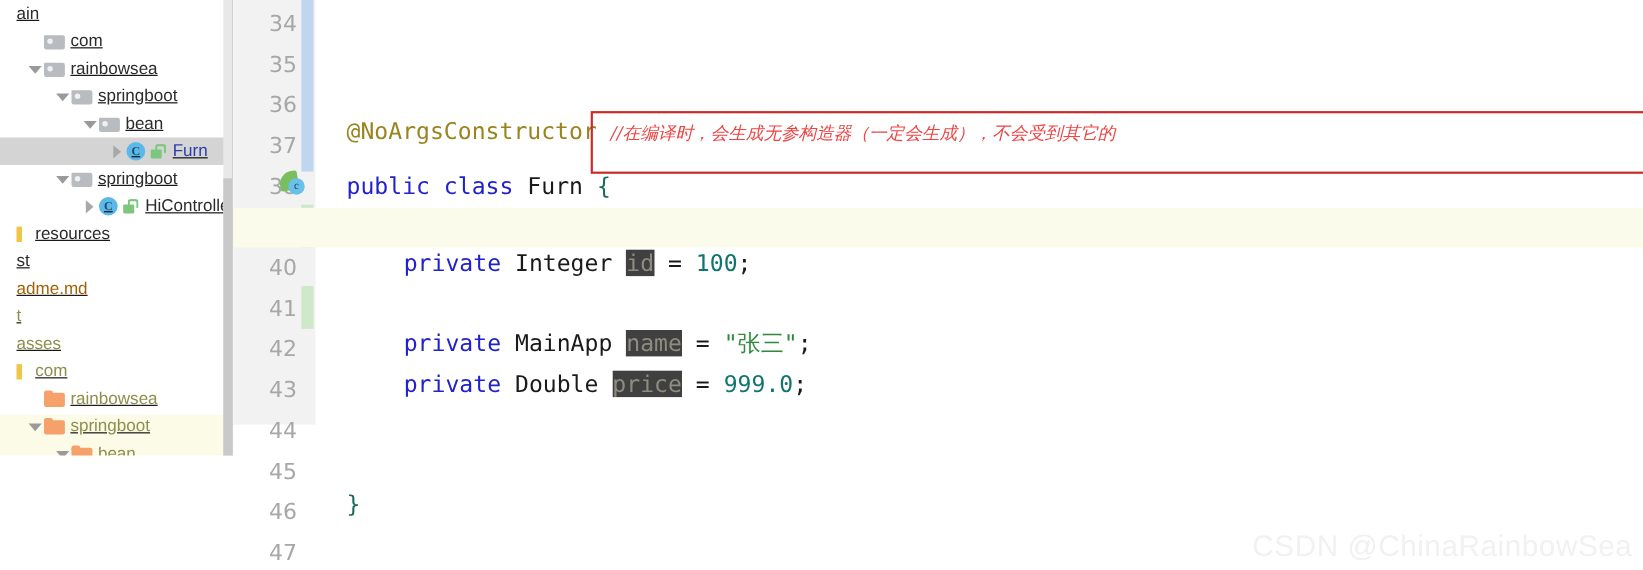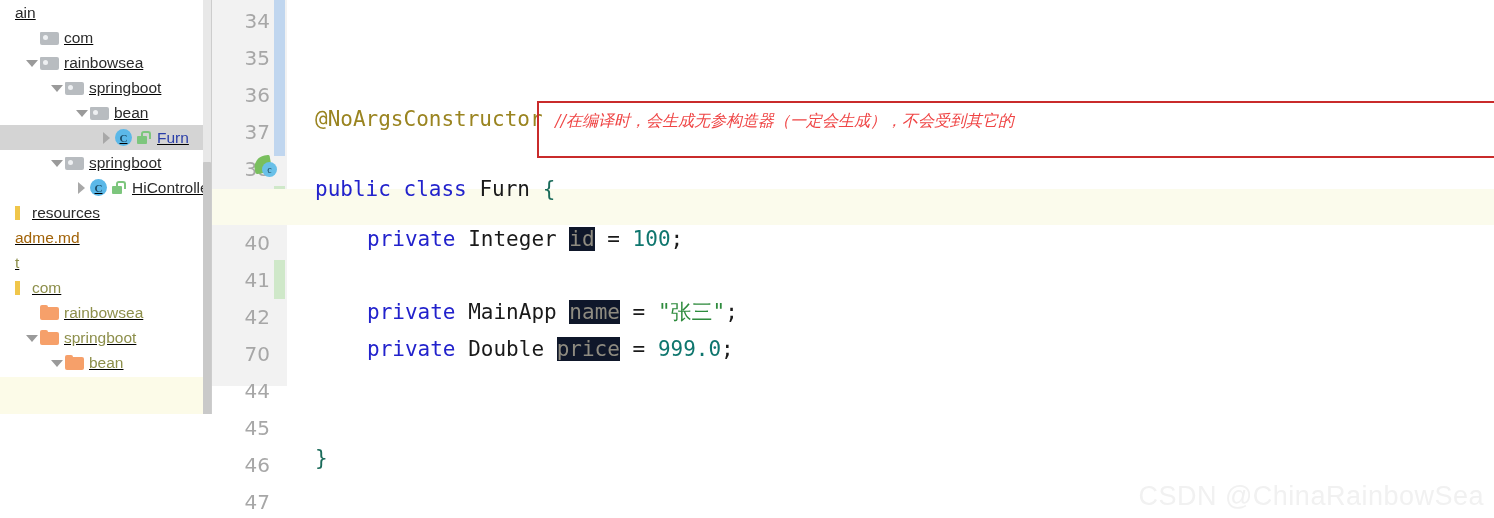--- a/index.html
+++ b/index.html
@@ -236,21 +236,21 @@
   }
   .kw    { color: #2222cc; }
   .type  { color: #1a1a1a; }
   .cls   { color: #1a1a1a; }
   .num   { color: #0f766e; }
   .str   { color: #2e8b3d; }
   .punct { color: #1a6b5a; }
   .plain { color: #1a1a1a; }
   .field {
     color: #8e8b80;
-    background: #0f172a;
+    background: #404040;
   }
   .anno  { color: #9a8420; text-align: center; }
   .cmt   {
     color: #ef4444;
     font-style: italic;
     font-family: "DejaVu Serif", serif;
     font-size: 16px;
   }
 
   
@@ -348,26 +348,36 @@
           <span style="display: inline-block; flex: 0 0 0px; width: 0px;"></span>
           <span class="arrow none"></span>
           <span class="ic">
             <span class="folder-res"></span>
           </span>
           <span class="lbl tx-dark">resources</span>
         </div>
         <div class="tree-row" style="top: 0px;">
           <span style="display: inline-block; flex: 0 0 0px; width: 0px;"></span>
           <span class="arrow none"></span>
+          <span class="lbl tx-dark">st</span>
+        </div>
+        <div class="tree-row" style="top: 0px;">
+          <span style="display: inline-block; flex: 0 0 0px; width: 0px;"></span>
+          <span class="arrow none"></span>
           <span class="lbl tx-blue">adme.md</span>
         </div>
         <div class="tree-row" style="top: 0px;">
           <span style="display: inline-block; flex: 0 0 0px; width: 0px;"></span>
           <span class="arrow none"></span>
           <span class="lbl tx-olive">t</span>
+        </div>
+        <div class="tree-row" style="top: 0px;">
+          <span style="display: inline-block; flex: 0 0 0px; width: 0px;"></span>
+          <span class="arrow none"></span>
+          <span class="lbl tx-olive">asses</span>
         </div>
         <div class="tree-row" style="top: 0px;">
           <span style="display: inline-block; flex: 0 0 0px; width: 0px;"></span>
           <span class="arrow none"></span>
           <span class="ic">
             <span class="folder-res"></span>
           </span>
           <span class="lbl tx-olive">com</span>
         </div>
         <div class="tree-row" style="top: 0px;">
@@ -407,21 +417,21 @@
       <div id="linenos">
           <div class="lineno" style="top: 3px;">34</div>
           <div class="lineno" style="top: 40px;">35</div>
           <div class="lineno" style="top: 77px;">36</div>
           <div class="lineno" style="top: 114px;">37</div>
           <div class="lineno" style="top: 151px;">38</div>
           <div class="lineno" style="top: 188px;">39</div>
           <div class="lineno" style="top: 225px;">40</div>
           <div class="lineno" style="top: 262px;">41</div>
           <div class="lineno" style="top: 299px;">42</div>
-          <div class="lineno" style="top: 336px;">70</div>
+          <div class="lineno" style="top: 336px;">43</div>
           <div class="lineno" style="top: 373px;">44</div>
           <div class="lineno" style="top: 410px;">45</div>
           <div class="lineno" style="top: 447px;">46</div>
           <div class="lineno" style="top: 484px;">47</div>
         </div>
       <div id="vcs-markers">
           <div class="vcs-bar vcs-blue" style="top: 0px; height: 156px;"></div>
           <div class="vcs-bar vcs-green" style="top: 186px; height: 39px;"></div>
           <div class="vcs-bar vcs-green" style="top: 260px; height: 39px;"></div>
         </div>
@@ -429,21 +439,21 @@
         <div class="leaf"></div>
         <div class="dot">c</div>
       </div>
     </div>
 
     <div id="code-area">
       <div id="caret-line" style="top: 189px;"></div>
 
       <div class="code-line" style="top:101px;"><span class="anno">@NoArgsConstructor</span><span class="plain"> </span><span class="cmt">//在编译时，会生成无参构造器（一定会生成），不会受到其它的</span></div>
 
-      <div class="code-line" style="top:151px;margin-top:20px;"><span class="kw">public</span><span class="plain"> </span><span class="kw">class</span><span class="plain"> </span><span class="cls">Furn</span><span class="plain"> </span><span class="punct">{</span></div>
+      <div class="code-line" style="top:151px;"><span class="kw">public</span><span class="plain"> </span><span class="kw">class</span><span class="plain"> </span><span class="cls">Furn</span><span class="plain"> </span><span class="punct">{</span></div>
 
       <div class="code-line" style="top:221px;padding-left:52px;"><span class="kw">private</span><span class="plain"> </span><span class="type">Integer</span><span class="plain"> </span><span class="field">id</span><span class="plain"> </span><span class="plain">=</span><span class="plain"> </span><span class="num">100</span><span class="plain">;</span></div>
 
       <div class="code-line" style="top:294px;padding-left:52px;"><span class="kw">private</span><span class="plain"> </span><span class="type">MainApp</span><span class="plain"> </span><span class="field">name</span><span class="plain"> </span><span class="plain">=</span><span class="plain"> </span><span class="str">"张三"</span><span class="plain">;</span></div>
 
       <div class="code-line" style="top:331px;padding-left:52px;"><span class="kw">private</span><span class="plain"> </span><span class="type">Double</span><span class="plain"> </span><span class="field">price</span><span class="plain"> </span><span class="plain">=</span><span class="plain"> </span><span class="num">999.0</span><span class="plain">;</span></div>
 
       <div class="code-line" style="top:440px;"><span class="punct">}</span></div>
     </div>
 

